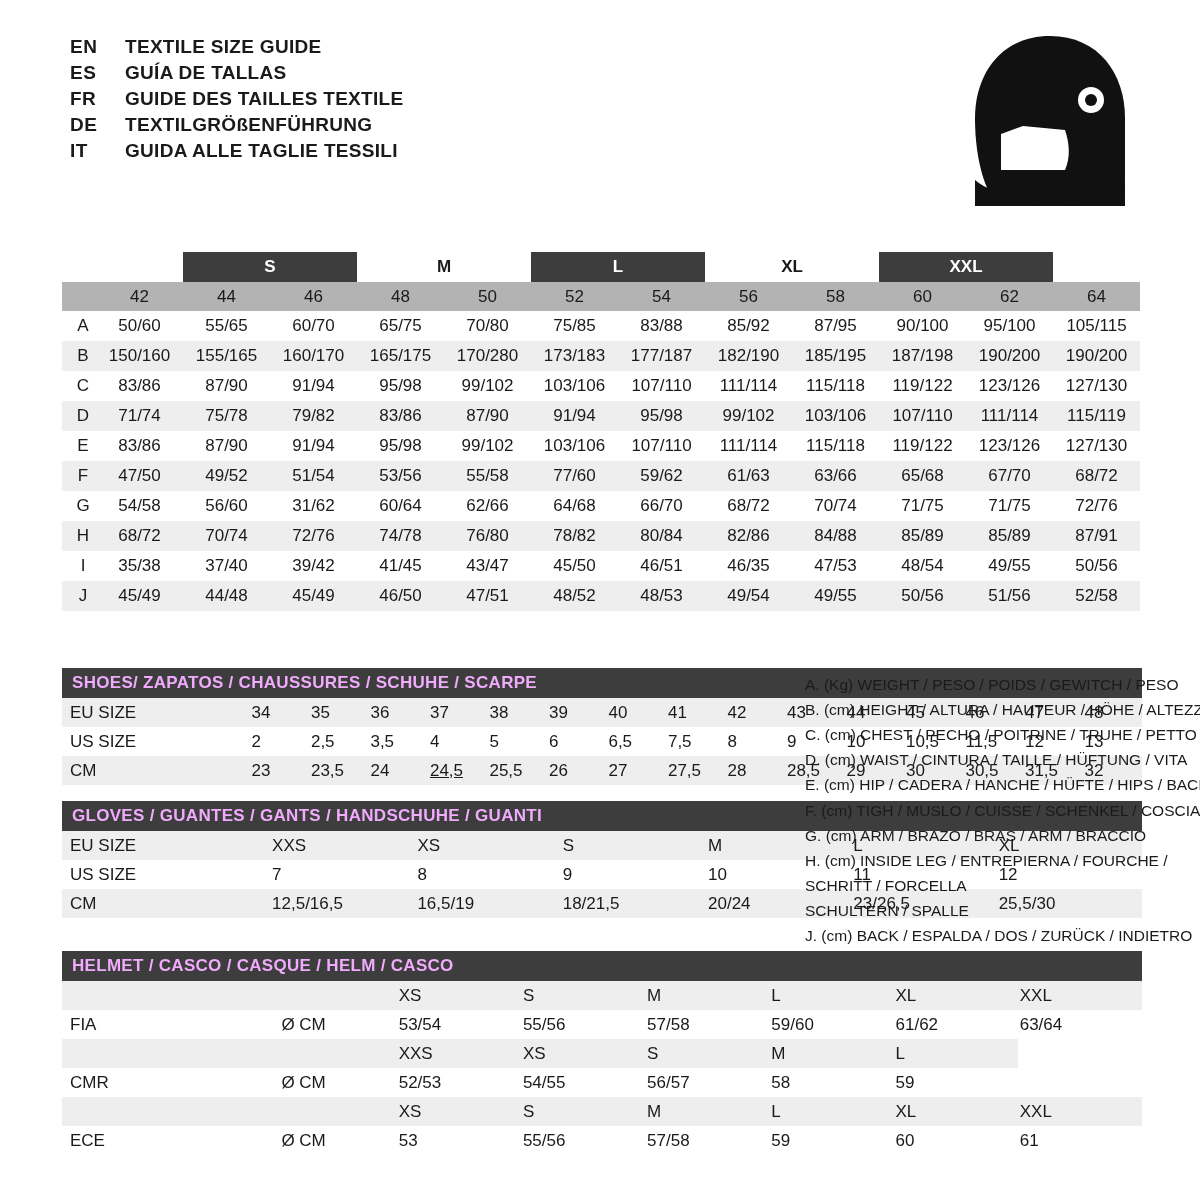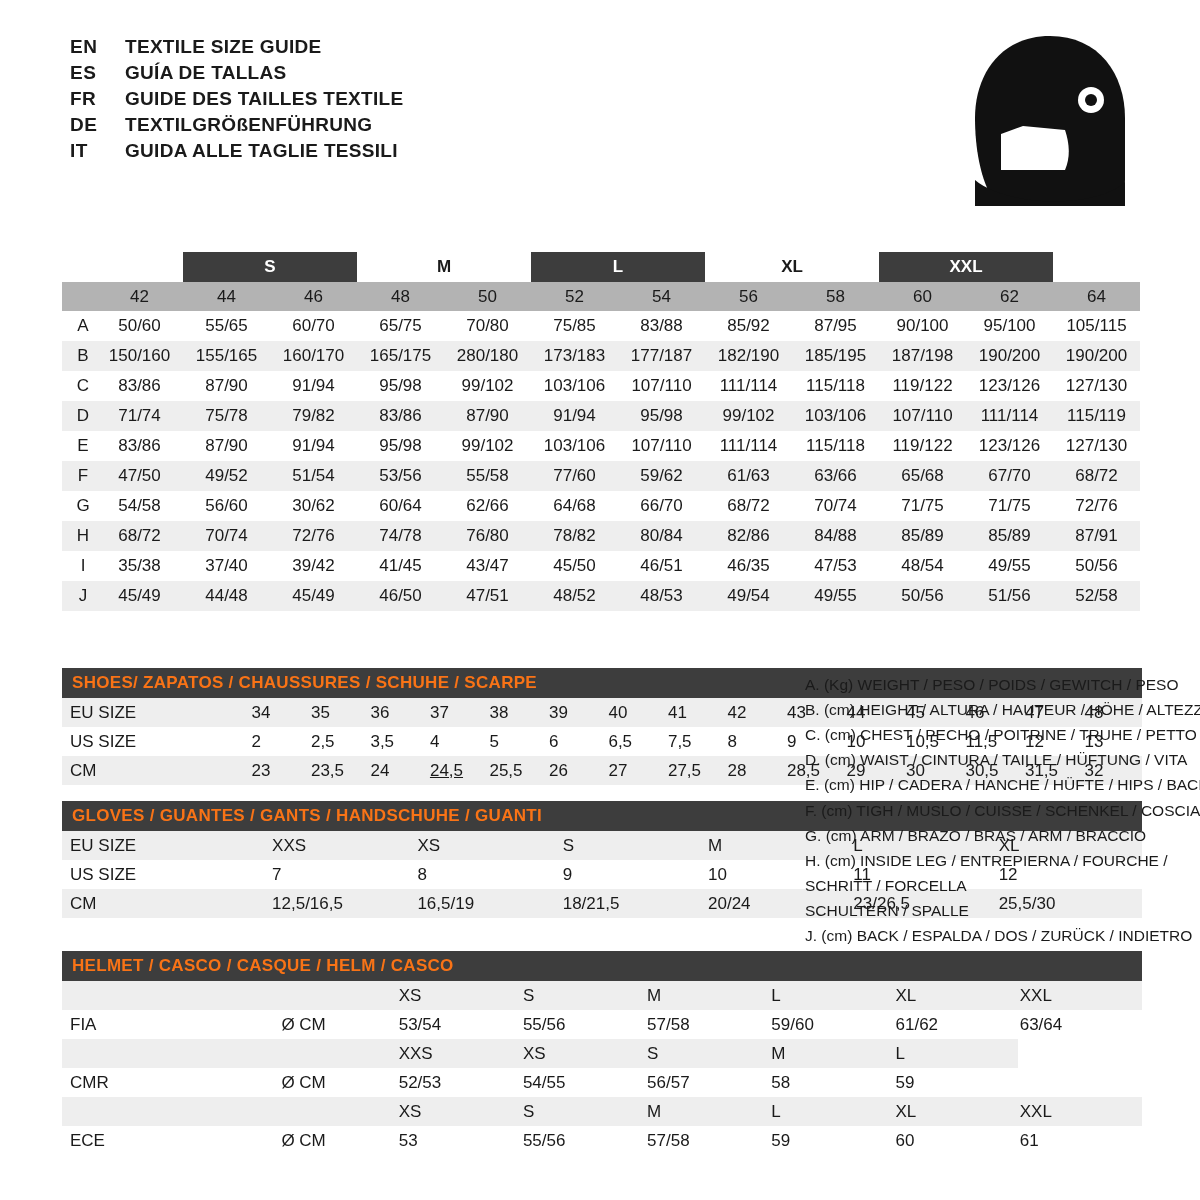--- a/index.html
+++ b/index.html
@@ -36,21 +36,21 @@
   .numhdr td{background:#b3b3b3;font-size:17px;font-weight:normal;height:29px;}
   .numhdr td.lbl{background:#b3b3b3;}
 
   tr.alt td{background:#eeeeee;}
   tr.plain td{background:#ffffff;}
 
   
   .lower{position:absolute;left:62px;top:668px;width:1080px;}
 
   .sub{position:relative;}
-  .bar{background:#3d3d3d;color:#f97316;font-size:17px;font-weight:bold;
+  .bar{background:#3d3d3d;color:#f0abfc;font-size:17px;font-weight:bold;
        padding:5px 0 5px 10px;letter-spacing:.3px;}
   .sub table{border-collapse:collapse;width:100%;}
   .sub td{font-size:17px;padding:0;height:29px;}
   .lbl-col{width:118px;padding-left:8px!important;font-size:16px;font-weight:normal;}
   .cell{text-align:left;padding-left:2px!important;}
   .band{background:#eeeeee;}
   .white{background:#ffffff;}
 
   .legend{position:absolute;left:805px;top:672px;width:395px;font-size:15.5px;line-height:1.62;}
   .legend div{white-space:nowrap;}
@@ -135,21 +135,21 @@
             <td>90/100</td>
             <td>95/100</td>
             <td>105/115</td>
           </tr>
           <tr class="alt">
             <td class="rowlabel">B</td>
             <td>150/160</td>
             <td>155/165</td>
             <td>160/170</td>
             <td>165/175</td>
-            <td>280/180</td>
+            <td>170/280</td>
             <td>173/183</td>
             <td>177/187</td>
             <td>182/190</td>
             <td>185/195</td>
             <td>187/198</td>
             <td>190/200</td>
             <td>190/200</td>
           </tr>
           <tr class="plain">
             <td class="rowlabel">C</td>
@@ -208,21 +208,21 @@
             <td>61/63</td>
             <td>63/66</td>
             <td>65/68</td>
             <td>67/70</td>
             <td>68/72</td>
           </tr>
           <tr class="plain">
             <td class="rowlabel">G</td>
             <td>54/58</td>
             <td>56/60</td>
-            <td>30/62</td>
+            <td>31/62</td>
             <td>60/64</td>
             <td>62/66</td>
             <td>64/68</td>
             <td>66/70</td>
             <td>68/72</td>
             <td>70/74</td>
             <td>71/75</td>
             <td>71/75</td>
             <td>72/76</td>
           </tr>

